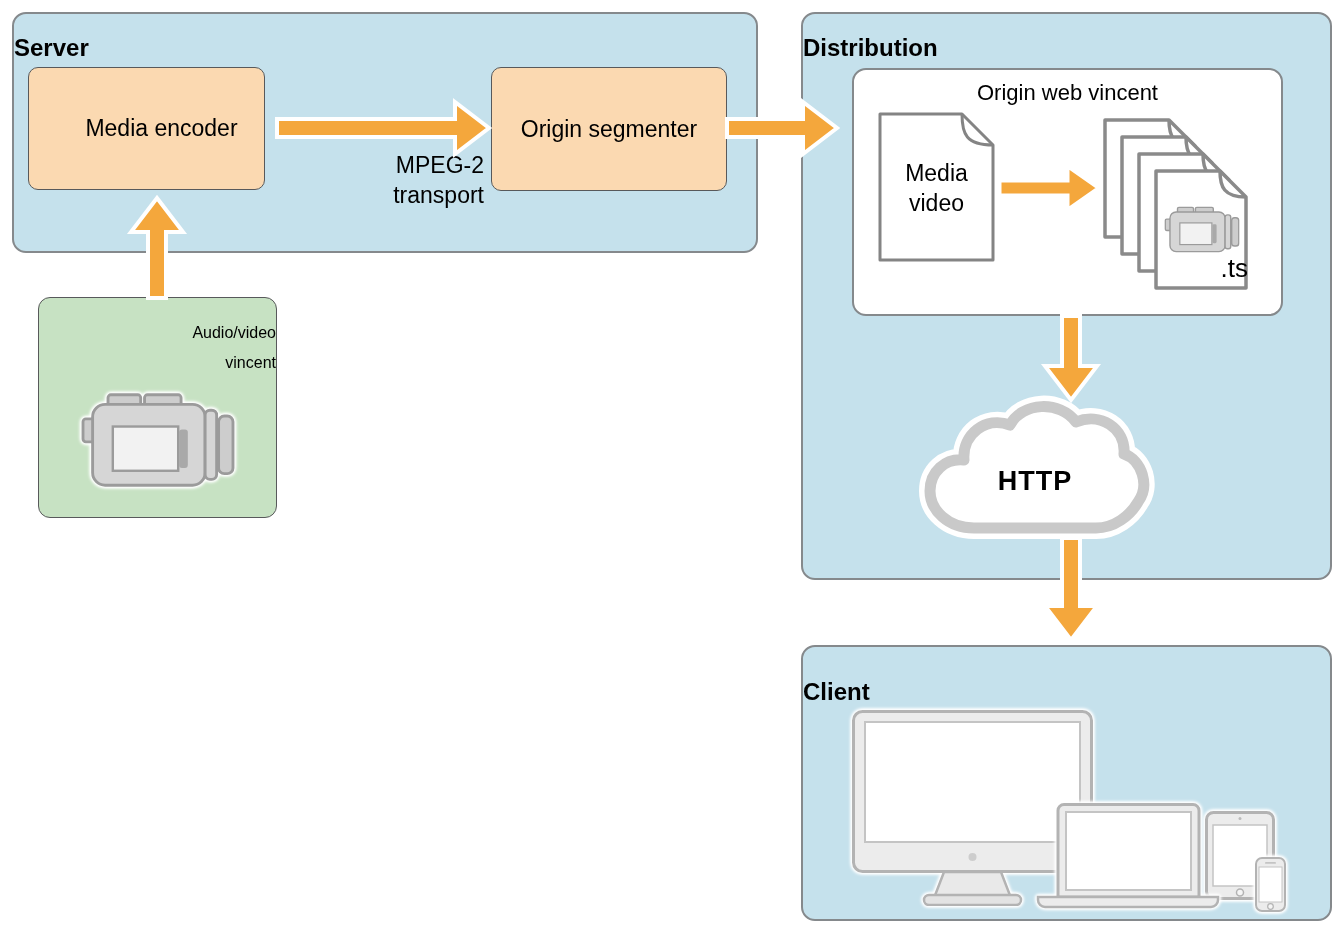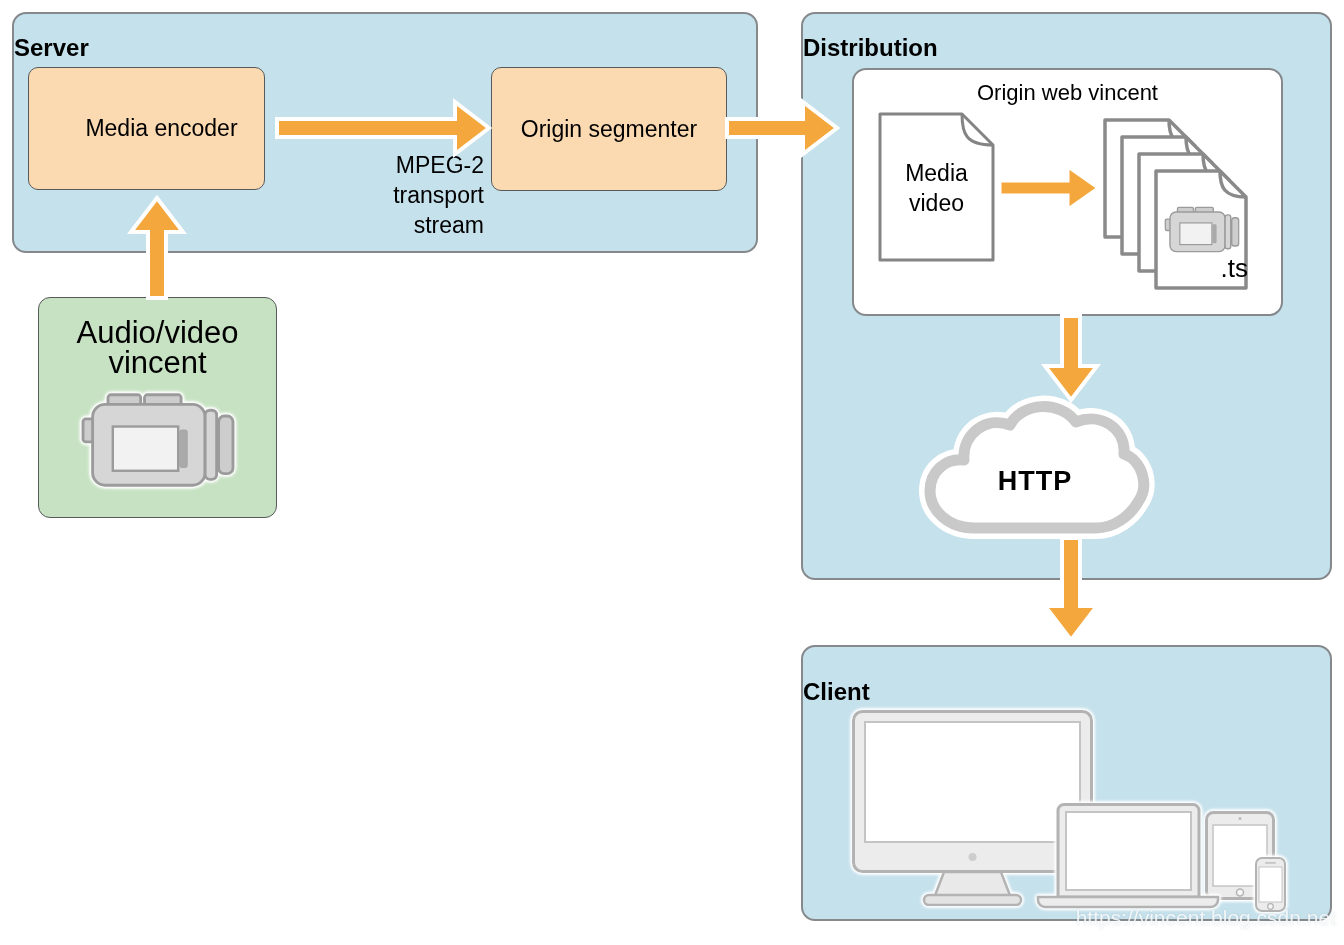--- a/index.html
+++ b/index.html
@@ -46,21 +46,21 @@
     border:2px solid var(--panel-border,#85898c);
     border-radius:14px;
     box-sizing:border-box;
   }
   .mpeg-label{
     position:absolute;left:284px;top:150px;width:200px;
     text-align:right;font-size:23px;line-height:30px;
   }
   .av-label{
     position:absolute;left:0;right:0;top:20px;
-    text-align:center;font-size:31px;line-height:30px;
+    text-align:right;font-size:16px;line-height:30px;
   }
   .origin-title{
     position:absolute;left:0;right:0;top:10px;
     text-align:center;font-size:22px;
   }
   .doc-label{
     position:absolute;left:0;right:0;top:46px;
     text-align:center;font-size:23px;line-height:30px;
   }
   .ts-label{
@@ -114,21 +114,20 @@
     <span>Media encoder</span>
   </div>
 
   <div class="obox" style="left:491px;top:67px;width:236px;height:124px;">
     <span>Origin segmenter</span>
   </div>
 
   <div class="mpeg-label">
     <div>MPEG-2</div>
     <div>transport</div>
-    <div>stream</div>
   </div>
 
   <div class="gbox" style="left:38px;top:297px;width:239px;height:221px;">
     <div class="av-label">
       <div>Audio/video</div>
       <div>vincent</div>
     </div>
     <svg class="white-glow" style="position:absolute;left:42px;top:92px;" width="154" height="100" viewBox="0 0 160 104">
       <use href="#sym-camcorder"></use>
     </svg>
@@ -235,15 +234,14 @@
   </svg>
 
   <svg class="arrow" style="left:1041px;top:316px;" width="60" height="86" viewBox="0 0 60 86">
     <polygon points="21,0 21,50 4,50 30,84 56,50 39,50 39,0"></polygon>
   </svg>
 
   <svg class="arrow" style="left:1041px;top:538px;" width="60" height="106" viewBox="0 0 60 106">
     <polygon points="21,0 21,68 4,68 30,102 56,68 39,68 39,0"></polygon>
   </svg>
 
-  <div class="watermark">https://vincent.blog.csdn.net</div>
 
 </div>
 
 </body></html>

